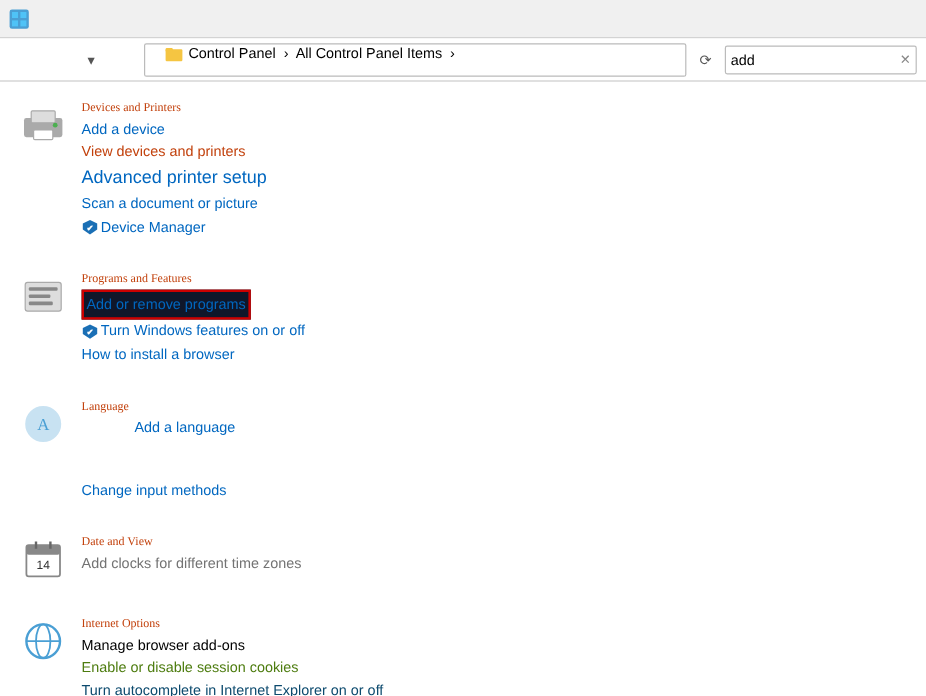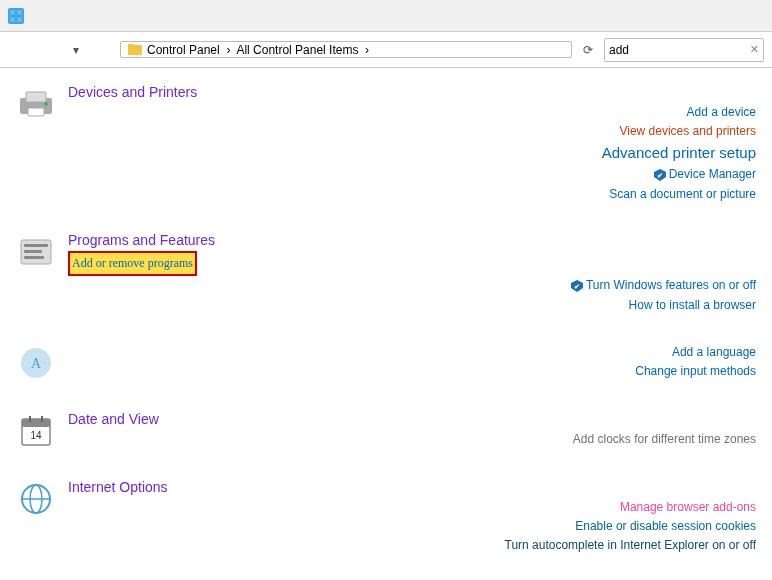--- a/index.html
+++ b/index.html
@@ -49,27 +49,27 @@
     .nav-btn {
       width: 24px; height: 24px;
       display: flex; align-items: center; justify-content: center;
       cursor: pointer; color: #555; font-size: 12px;
       border: none; background: transparent;
       border-radius: 2px;
     }
     .nav-btn.disabled { color: #bbb; cursor: default; }
     .address-path {
       flex: 1;
-      height: 17px;
+      height: 28px;
       background: #fff;
       border: 1px solid #bbb;
       border-radius: 2px;
       display: flex;
-      align-items: flex-end;
-      padding: 0 6px;
+      align-items: flex-start;
+      padding: 0 16px;
       font-size: 12px;
       color: #000;
     }
     .refresh-btn {
       width: 24px; height: 24px;
       display: flex; align-items: center; justify-content: center;
       cursor: pointer; font-size: 12px; color: #555;
       border: none; background: transparent; border-radius: 2px;
     }
     .search-box {
@@ -116,43 +116,42 @@
       padding-top: 8px;
     }
     .section-icon {
       width: 40px; height: 40px;
       margin-right: 12px;
       flex-shrink: 0;
       display: flex; align-items: center; justify-content: center;
     }
     .section-content { flex: 1; }
     .section-title {
-      font-size: 14px;
-      color: #6d28d9;
+      font-size: 10px;
+      color: #c2410c;
       cursor: pointer;
       font-weight: normal;
       margin-bottom: 3px;
       text-decoration: none;
       display: block;
+      font-family: Liberation Serif, serif;
     }
     .section-link {
       display: block;
       font-size: 12px;
       color: #0067c0;
       cursor: pointer;
       line-height: 1.6;
       text-decoration: none;
-      text-align: right;
     }
     .section-link.highlighted {
-      background: #fde047;
+      background: #0f172a;
       border: 2px solid #cc0000;
       padding: 0 2px;
       display: inline-block;
-      font-family: Liberation Serif, serif;
     }
   </style>
 </head>
 <body>
 
 <div class="title-bar">
   <div class="title-bar-icon">
     <svg width="14" height="14" viewBox="0 0 14 14">
       <rect x="1" y="1" width="5" height="5" fill="#4fc3f7"></rect>
       <rect x="8" y="1" width="5" height="5" fill="#4fc3f7"></rect>
@@ -196,25 +195,25 @@
     <rect x="10" y="8" width="20" height="10" rx="1" fill="#ddd" stroke="#aaa" stroke-width="1"></rect>
     <rect x="12" y="24" width="16" height="8" rx="1" fill="#fff" stroke="#aaa" stroke-width="1"></rect>
     <circle cx="30" cy="20" r="2" fill="#4caf50"></circle>
   </svg>
         </div>
         <div class="section-content">
           <a class="section-title" href="#">Devices and Printers</a>
           <a href="#" class="section-link" style="display: block; font-size: 12px; color: rgb(0, 103, 192); cursor: pointer; text-decoration: none; line-height: 1.6;">Add a device</a>
           <a href="#" class="section-link" style="display: block; font-size: 12px; color: #c2410c; cursor: pointer; text-decoration: none; line-height: 1.6;">View devices and printers</a>
           <a href="#" class="section-link" style="display: block; font-size: 15px; color: rgb(0, 103, 192); cursor: pointer; text-decoration: none; line-height: 1.6;">Advanced printer setup</a>
+          <a href="#" class="section-link" style="display: block; font-size: 12px; color: rgb(0, 103, 192); cursor: pointer; text-decoration: none; line-height: 1.6;">Scan a document or picture</a>
           <a href="#" class="section-link" style="display: block; font-size: 12px; color: rgb(0, 103, 192); cursor: pointer; text-decoration: none; line-height: 1.6;"><svg width="14" height="14" viewBox="0 0 14 14" style="display:inline-block;vertical-align:middle;margin-right:2px">
               <polygon points="7,1 13,4 13,9 7,13 1,9 1,4" fill="#1a6fb5"></polygon>
               <text x="7" y="10" text-anchor="middle" font-size="7" fill="white" font-weight="bold">✔</text>
             </svg>Device Manager</a>
-          <a href="#" class="section-link" style="display: block; font-size: 12px; color: rgb(0, 103, 192); cursor: pointer; text-decoration: none; line-height: 1.6;">Scan a document or picture</a>
         </div>
       </div>
       <div class="section">
         <div class="section-icon">
           <svg width="40" height="40" viewBox="0 0 40 40">
     <rect x="5" y="8" width="30" height="24" rx="2" fill="#ddd" stroke="#aaa"></rect>
     <rect x="8" y="12" width="24" height="3" rx="1" fill="#888"></rect>
     <rect x="8" y="18" width="18" height="3" rx="1" fill="#888"></rect>
     <rect x="8" y="24" width="20" height="3" rx="1" fill="#888"></rect>
   </svg>
@@ -225,22 +224,23 @@
             </svg>Turn Windows features on or off</a><a href="#" class="section-link" style="display: block; font-size: 12px; color: rgb(0, 103, 192); cursor: pointer; text-decoration: none; line-height: 1.6;">How to install a browser</a></div>
       </div>
       <div class="section">
         <div class="section-icon">
           <svg width="40" height="40" viewBox="0 0 40 40">
     <circle cx="20" cy="20" r="14" fill="#4a9fd4" opacity="0.3" stroke="#4a9fd4" stroke-width="2"></circle>
     <text x="20" y="25" text-anchor="middle" font-size="14" fill="#4a9fd4" font-family="serif">A</text>
   </svg>
         </div>
         <div class="section-content">
+          <a class="section-title" href="#">Language</a>
           <a href="#" class="section-link" style="display: block; font-size: 12px; color: rgb(0, 103, 192); cursor: pointer; text-decoration: none; line-height: 1.6; margin-left: 44px;">Add a language</a>
-          <a href="#" class="section-link" style="display: block; font-size: 12px; color: rgb(0, 103, 192); cursor: pointer; text-decoration: none; line-height: 1.6;">Change input methods</a>
+          <a href="#" class="section-link" style="display: block; font-size: 12px; color: rgb(0, 103, 192); cursor: pointer; text-decoration: none; line-height: 1.6; margin-top: 33px;">Change input methods</a>
         </div>
       </div>
       <div class="section">
         <div class="section-icon">
           <svg width="40" height="40" viewBox="0 0 40 40">
     <rect x="6" y="8" width="28" height="26" rx="2" fill="#fff" stroke="#888" stroke-width="1.5"></rect>
     <rect x="6" y="8" width="28" height="8" rx="2" fill="#888"></rect>
     <line x1="14" y1="5" x2="14" y2="11" stroke="#666" stroke-width="2"></line>
     <line x1="26" y1="5" x2="26" y2="11" stroke="#666" stroke-width="2"></line>
     <text x="20" y="28" text-anchor="middle" font-size="10" fill="#333">14</text>
@@ -254,19 +254,19 @@
       <div class="section">
         <div class="section-icon">
           <svg width="40" height="40" viewBox="0 0 40 40">
     <circle cx="20" cy="20" r="14" fill="none" stroke="#4a9fd4" stroke-width="2"></circle>
     <ellipse cx="20" cy="20" rx="6" ry="14" fill="none" stroke="#4a9fd4" stroke-width="1.5"></ellipse>
     <line x1="6" y1="20" x2="34" y2="20" stroke="#4a9fd4" stroke-width="1.5"></line>
   </svg>
         </div>
         <div class="section-content">
           <a class="section-title" href="#">Internet Options</a>
-          <a href="#" class="section-link" style="display: block; font-size: 12px; color: #ec4899; cursor: pointer; text-decoration: none; line-height: 1.6;">Manage browser add-ons</a>
-          <a href="#" class="section-link" style="display: block; font-size: 12px; color: #0369a1; cursor: pointer; text-decoration: none; line-height: 1.6;">Enable or disable session cookies</a>
+          <a href="#" class="section-link" style="display: block; font-size: 12px; color: #000000; cursor: pointer; text-decoration: none; line-height: 1.6;">Manage browser add-ons</a>
+          <a href="#" class="section-link" style="display: block; font-size: 12px; color: #4d7c0f; cursor: pointer; text-decoration: none; line-height: 1.6;">Enable or disable session cookies</a>
           <a href="#" class="section-link" style="display: block; font-size: 12px; color: #0c4a6e; cursor: pointer; text-decoration: none; line-height: 1.6;">Turn autocomplete in Internet Explorer on or off</a>
         </div>
       </div>
     </div>
 </div>
 
 </body></html>

